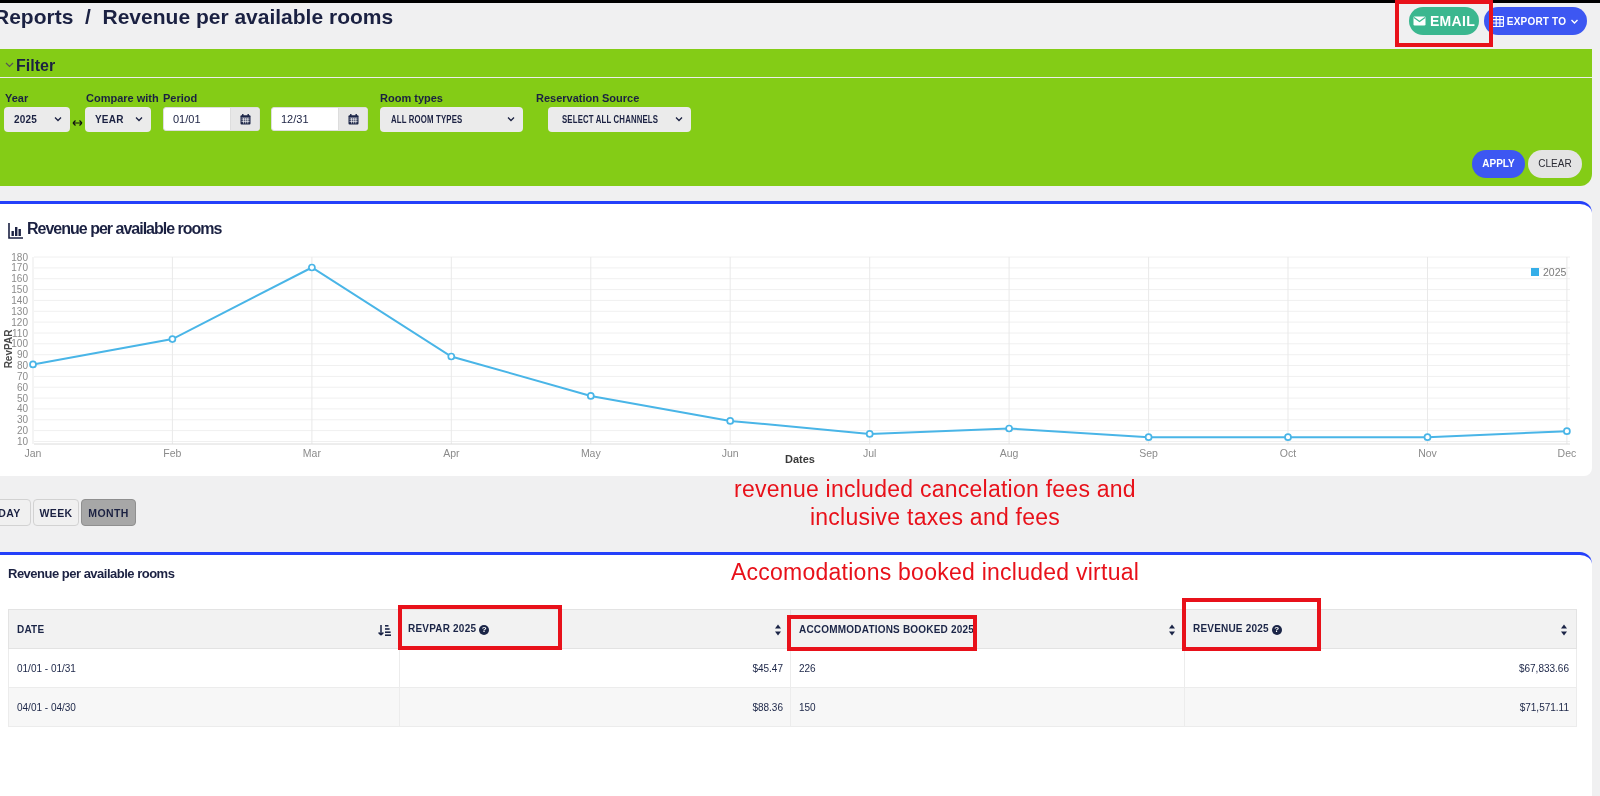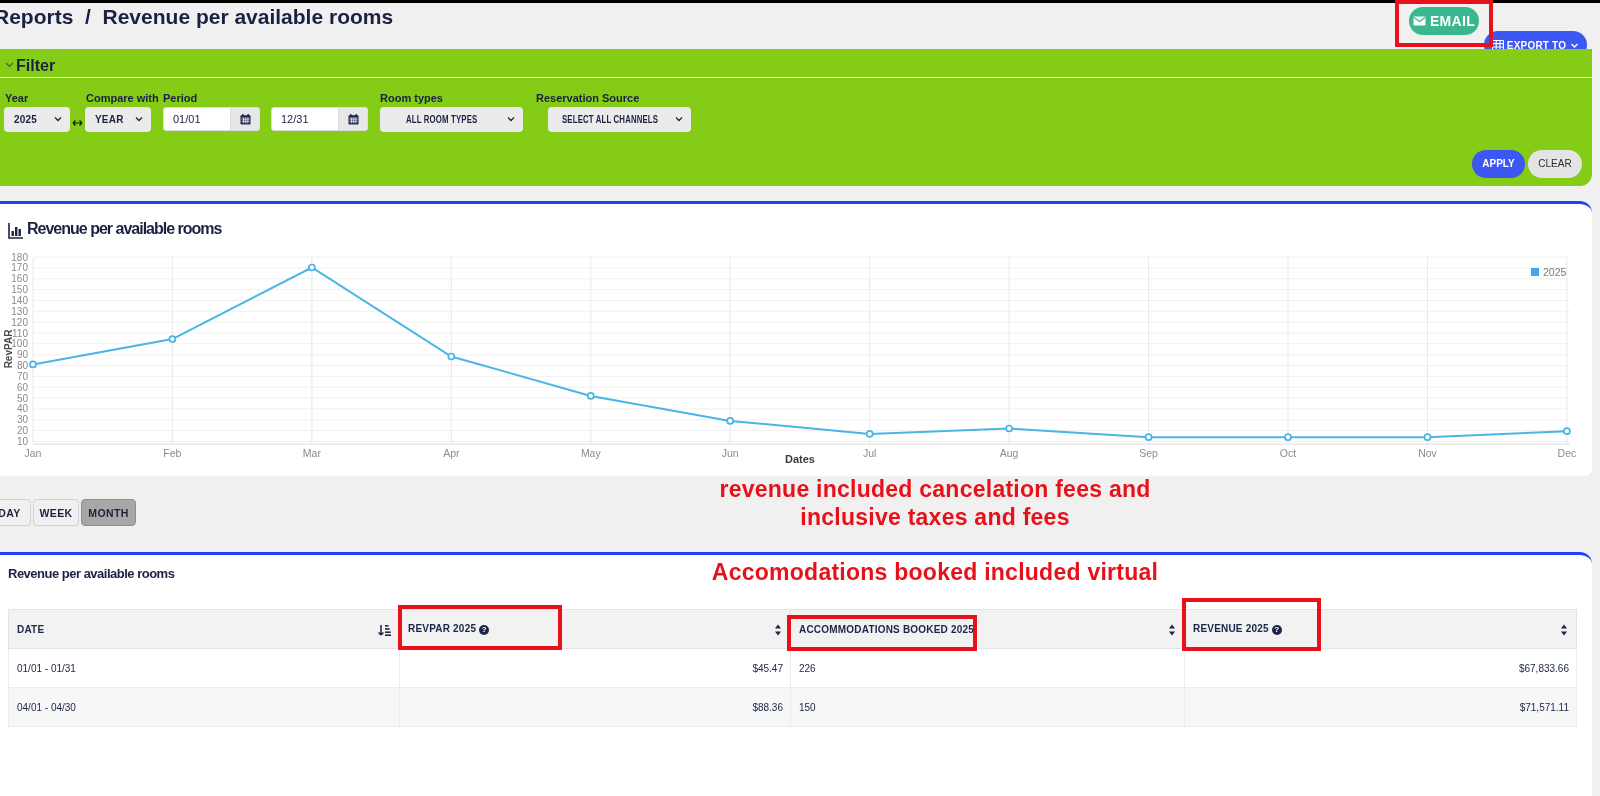--- a/index.html
+++ b/index.html
@@ -4,42 +4,42 @@
 <style>
   * { margin:0; padding:0; box-sizing:border-box; }
   html,body { width:1600px; height:796px; overflow:hidden; }
   body { background:#f0f0f1; font-family:"Liberation Sans",sans-serif; position:relative; }
   .abs { position:absolute; }
   .topbar { position:absolute; top:0; left:0; width:1600px; height:3px; background:#000; z-index:5; }
   .header { position:absolute; top:3px; left:0; width:1600px; height:46px; background:#f0f0f1; }
   .title { position:absolute; left:-6px; top:2px; font-size:21px; font-weight:bold; color:#1b2142; white-space:nowrap; }
   
   .btn-email { position:absolute; left:1409px; top:4px; width:70px; height:28px; background:#3bb78f; border-radius:14px; color:#fff; font-size:14px; font-weight:bold; letter-spacing:0.3px; display:flex; align-items:center; justify-content:center; }
-  .btn-export { position:absolute; left:1484px; top:4px; width:103px; height:28px; background:#3d57f2; border-radius:14px; color:#fff; font-size:10px; font-weight:bold; letter-spacing:0.2px; display:flex; align-items:center; justify-content:center;margin-top:24px; }
+  .btn-export { position:absolute; left:1484px; top:4px; width:103px; height:28px; background:#3d57f2; border-radius:14px; color:#fff; font-size:10px; font-weight:bold; letter-spacing:0.2px; display:flex; align-items:center; justify-content:center; }
   .redbox { position:absolute; border:4px solid #e8111a; z-index:30; }
   
   .filter-card { position:absolute; top:49px; left:0; width:1592px; height:137px; background:#84cc16; border-radius:0 0 12px 0; }
   .filter-head { position:absolute; left:16px; top:8px; font-size:16px; font-weight:bold; color:#1b2142; }
   .filter-chev { position:absolute; left:5px; top:11px; width:9px; height:9px; }
   .filter-div { position:absolute; left:0; top:28px; width:1592px; height:1px; background:#ececec; }
   .flabel { position:absolute; top:43px; font-size:11px; font-weight:bold; color:#1b2142; }
   .fsel { position:absolute; top:58px; height:25px; background:#ebebeb; border-radius:4px; font-size:10px; font-weight:bold; color:#1b2142; line-height:25px; white-space:nowrap; letter-spacing:0.2px; }
   .fsel .chev { position:absolute; right:8px; top:8px; width:8px; height:8px; }
   .chev svg, .filter-chev svg { display:block; }
   .dinput { position:absolute; top:58px; width:97px; height:24px; background:#fff; border:1px solid #ddd; border-radius:3px; font-size:11px; color:#1b2142; line-height:22px; }
   .dinput .cal { position:absolute; right:0; top:0; width:29px; height:22px; background:#e7e7e7; border-left:1px solid #ddd; border-radius:0 2px 2px 0; text-align:center; }
   .btn-apply { position:absolute; left:1472px; top:101px; width:53px; height:28px; background:#3d57f2; border-radius:14px; color:#fff; font-size:10px; font-weight:bold; text-align:center; line-height:28px; }
   .btn-clear { position:absolute; left:1528px; top:101px; width:54px; height:28px; background:#e4e4e4; border-radius:14px; color:#2a2a33; font-size:10px; font-weight:normal; text-align:center; line-height:28px; }
   
   .chart-card { position:absolute; top:201px; left:0; width:1592px; height:275px; background:#fff; border-top:3px solid #2440fa; border-radius:0 12px 8px 0; }
   .chart-title { position:absolute; left:27px; top:16px; font-size:16px; font-weight:bold; color:#1b2142; letter-spacing:-1px; }
   
   .dwm { position:absolute; top:499px; height:27px; border:1px solid #d2d2d2; border-radius:4px; background:#f0f0f0; font-size:10.5px; font-weight:bold; color:#1b2142; text-align:center; line-height:26px; letter-spacing:0.4px; }
   
-  .redtext { position:absolute; color:#e8111a; text-align:center; font-size:23px; letter-spacing:0.25px; line-height:28px; z-index:25;font-weight:bold; }
+  .redtext { position:absolute; color:#e8111a; text-align:center; font-size:23px; letter-spacing:0.25px; line-height:28px; z-index:25; }
   
   .table-card { position:absolute; top:552px; left:0; width:1592px; height:244px; background:#fff; border-top:3px solid #2440fa; border-radius:0 12px 0 0; }
   .table-title { position:absolute; left:8px; top:11px; font-size:13px; font-weight:bold; color:#1b2142; letter-spacing:-0.5px; }
   table.rpt { position:absolute; left:8px; top:54px; width:1568px; border-collapse:collapse; table-layout:fixed; }
   table.rpt th { height:39px; background:#f2f2f2; font-size:10px; font-weight:bold; color:#1b2547; letter-spacing:0.2px; text-align:left; padding:0 8px; border:1px solid #e3e3e3; position:relative; }
   table.rpt td { height:39px; font-size:10px; color:#1b2547; padding:0 7px 0 8px; border-left:1px solid #ececec; border-right:1px solid #ececec; border-bottom:1px solid #ececec; }
   table.rpt tr.alt td { background:#f7f7f7; }
   .tr-right { text-align:right; }
   .qicon { display:inline-block; width:10px; height:10px; border-radius:50%; background:#1b2547; color:#fff; font-size:8px; font-weight:bold; text-align:center; line-height:10px; vertical-align:0px; margin-left:3px; }
   .sorticon { position:absolute; right:8px; top:14px; }
@@ -99,21 +99,21 @@
     <div class="dinput" style="left:163px;"><span style="padding-left:9px;">01/01</span><span class="cal"><svg width="11" height="11" viewBox="0 0 11 11" style="margin-top:6px;">
           <path d="M2.8 0 V2 M8.2 0 V2" stroke="#1b2547" stroke-width="1.4"></path>
           <rect x="0.5" y="1.2" width="10" height="9.3" rx="1" fill="#1b2547"></rect>
           <path d="M1.5 4 H9.5 M3.6 4 V9.5 M5.7 4 V9.5 M7.8 4 V9.5 M1.5 5.8 H9.5 M1.5 7.6 H9.5" stroke="#fff" stroke-width="0.7"></path>
         </svg></span></div>
     <div class="dinput" style="left:271px;"><span style="padding-left:9px;">12/31</span><span class="cal"><svg width="11" height="11" viewBox="0 0 11 11" style="margin-top:6px;">
           <path d="M2.8 0 V2 M8.2 0 V2" stroke="#1b2547" stroke-width="1.4"></path>
           <rect x="0.5" y="1.2" width="10" height="9.3" rx="1" fill="#1b2547"></rect>
           <path d="M1.5 4 H9.5 M3.6 4 V9.5 M5.7 4 V9.5 M7.8 4 V9.5 M1.5 5.8 H9.5 M1.5 7.6 H9.5" stroke="#fff" stroke-width="0.7"></path>
         </svg></span></div>
-    <div class="fsel" style="left:380px; width:143px; padding-left:26px;"><span style="display:inline-block; transform:scaleX(0.78); transform-origin:0 50%;">ALL ROOM TYPES</span><span class="chev">
+    <div class="fsel" style="left:380px; width:143px; padding-left:11px;"><span style="display:inline-block; transform:scaleX(0.78); transform-origin:0 50%;">ALL ROOM TYPES</span><span class="chev">
         <svg width="8" height="8" viewBox="0 0 8 8">
           <path d="M1 2.5 L4 5.5 L7 2.5" stroke="#1b2142" stroke-width="1.3" fill="none"></path>
         </svg>
       </span></div>
     <div class="fsel" style="left:548px; width:143px; padding-left:14px;"><span style="display:inline-block; transform:scaleX(0.78); transform-origin:0 50%;">SELECT ALL CHANNELS</span><span class="chev">
         <svg width="8" height="8" viewBox="0 0 8 8">
           <path d="M1 2.5 L4 5.5 L7 2.5" stroke="#1b2142" stroke-width="1.3" fill="none"></path>
         </svg>
       </span></div>
     <div class="btn-apply">APPLY</div>

